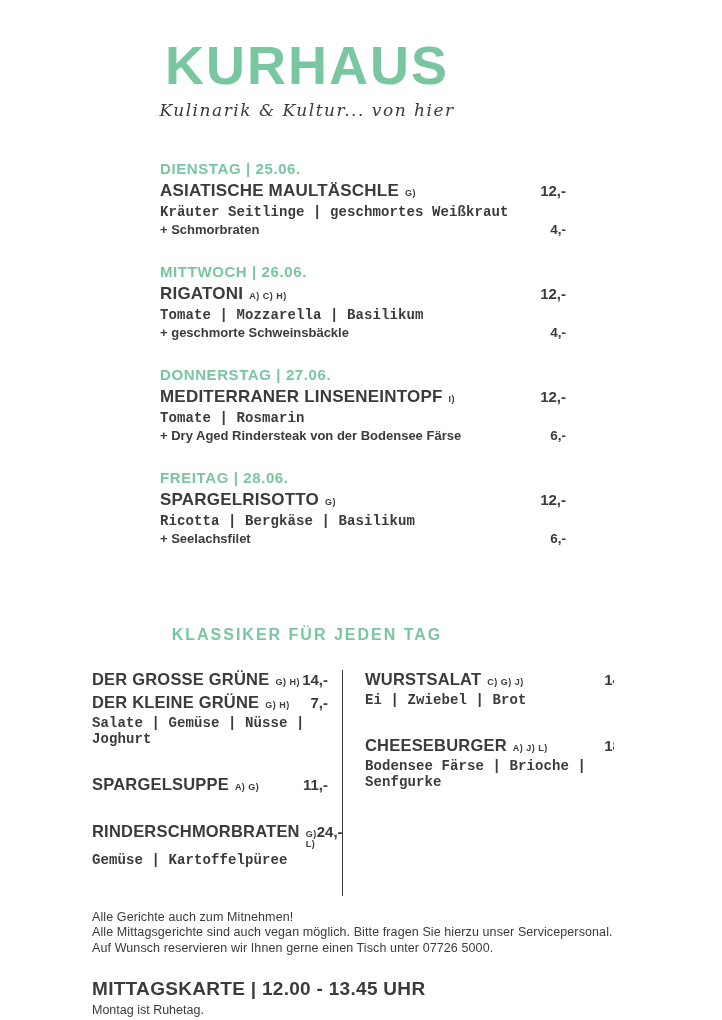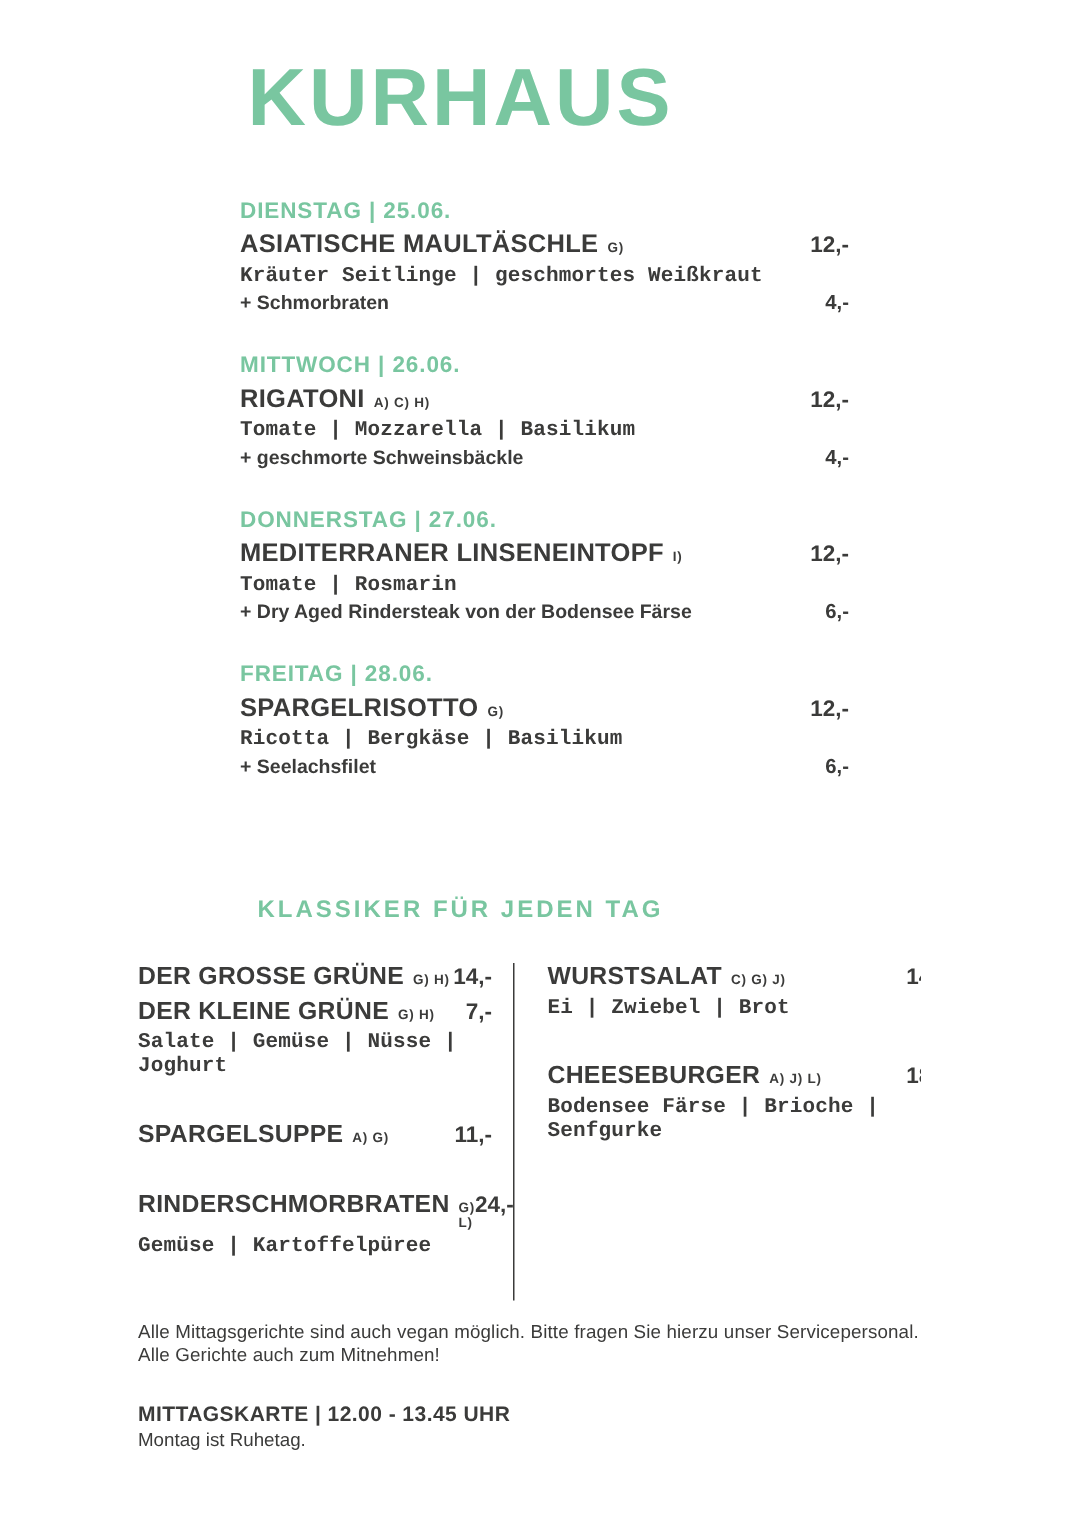--- a/index.html
+++ b/index.html
@@ -57,30 +57,31 @@
   .col-divider { width:1px; background:#3b3b3a; align-self:stretch; }
   .col-right { flex:1; padding-left:22px; }
   .k-item { margin-bottom:28px; }
   .col-left .k-item.tight { margin-bottom:4px; }
   .k-row { display:flex; align-items:baseline; }
   .k-name { font-size:16.5px; font-weight:700; letter-spacing:0.2px; white-space:nowrap; }
   .k-price { margin-left:auto; font-size:15px; font-weight:700; }
   
   .footer { margin:14px 0 0 92px; width:556px; }
   .note { font-size:12.5px; font-weight:500; line-height:1.22; letter-spacing:0.1px; }
-  .hours { font-size:14px; font-weight:700; margin-top:22px; letter-spacing:0.3px; }
+  .hours { font-size:19px; font-weight:700; margin-top:22px; letter-spacing:0.3px; }
   .closed { font-size:12.5px; font-weight:500; margin-top:3px; }
 </style>
 </head>
 <body>
 
 <div class="page">
 
   <div class="header">
     <div class="logo">KURHAUS</div>
+    <div class="tagline">Kulinarik &amp; Kultur... von hier</div>
   </div>
 
   <div class="week">
 
     <div class="week-section">
       <div class="day">DIENSTAG | 25.06.</div>
       <div class="dish-row">
         <span class="dish-name">ASIATISCHE MAULTÄSCHLE</span>
         <span class="allergens">G)</span>
         <span class="dish-price">12,-</span>
@@ -190,20 +191,21 @@
           <span class="allergens">A) J) L)</span>
           <span class="k-price">18,-</span>
         </div>
         <div class="desc">Bodensee Färse | Brioche | Senfgurke</div>
       </div>
     </div>
 
   </div>
 
   <div class="footer">
+    <div class="note">Alle Gerichte auch zum Mitnehmen!</div>
     <div class="note">Alle Mittagsgerichte sind auch vegan möglich. Bitte fragen Sie hierzu unser Servicepersonal.</div>
-    <div class="note">Alle Gerichte auch zum Mitnehmen!</div>
+    <div class="note">Auf Wunsch reservieren wir Ihnen gerne einen Tisch unter 07726 5000.</div>
     <div class="hours">MITTAGSKARTE | 12.00 - 13.45 UHR</div>
     <div class="closed">Montag ist Ruhetag.</div>
 
   </div>
 
 </div>
 
 </body></html>

